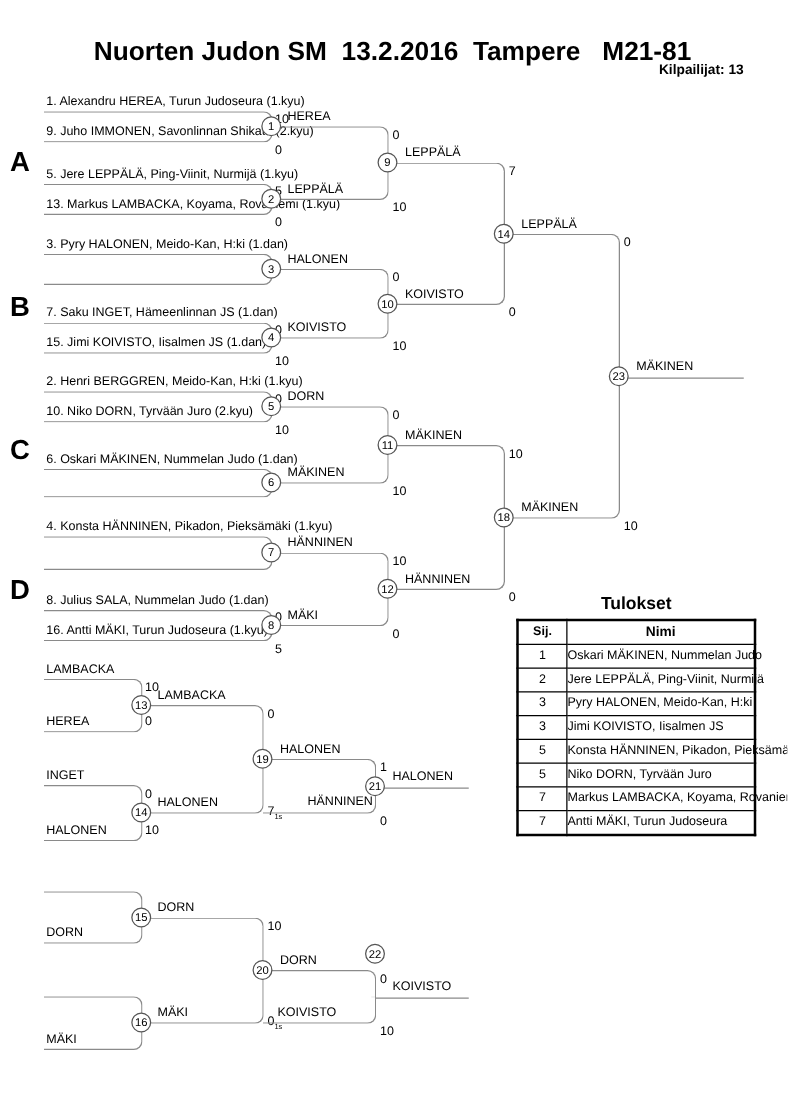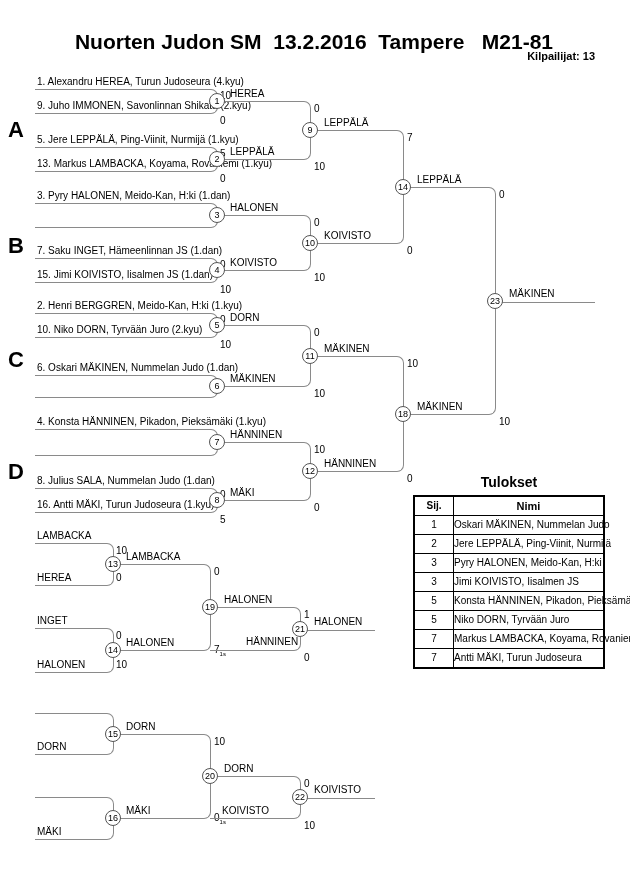--- a/index.html
+++ b/index.html
@@ -35,21 +35,21 @@
 <div class="page">
   <div class="abs title">Nuorten Judon SM  13.2.2016  Tampere   M21-81</div>
   <div class="abs competitors">Kilpailijat: 13</div>
 
   <div id="bracket">
       <div class="abs section-letter" style="left: 8px; top: 117px;">A</div>
       <div class="abs section-letter" style="left: 8px; top: 233px;">B</div>
       <div class="abs section-letter" style="left: 8px; top: 347px;">C</div>
       <div class="abs section-letter" style="left: 8px; top: 459px;">D</div>
       <div class="abs pairbox" style="left: 35px; top: 89px; width: 183px; height: 25px;"></div>
-      <div class="abs name" style="left: 37px; top: 76px;">1. Alexandru HEREA, Turun Judoseura (4.kyu)</div>
+      <div class="abs name" style="left: 37px; top: 76px;">1. Alexandru HEREA, Turun Judoseura (1.kyu)</div>
       <div class="abs name" style="left: 37px; top: 100px;">9. Juho IMMONEN, Savonlinnan Shikata (2.kyu)</div>
       <div class="abs score" style="left: 220px; top: 90px;">10</div>
       <div class="abs score" style="left: 220px; top: 115px;">0</div>
       <div class="abs wlabel" style="left: 230px; top: 88px;">HEREA</div>
       <div class="abs circle" style="left: 209px; top: 93px;">1</div>
       <div class="abs pairbox" style="left: 35px; top: 147px; width: 183px; height: 25px;"></div>
       <div class="abs name" style="left: 37px; top: 134px;">5. Jere LEPPÄLÄ, Ping-Viinit, Nurmijä (1.kyu)</div>
       <div class="abs name" style="left: 37px; top: 158px;">13. Markus LAMBACKA, Koyama, Rovaniemi (1.kyu)</div>
       <div class="abs score" style="left: 220px; top: 148px;">5</div>
       <div class="abs score" style="left: 220px; top: 173px;">0</div>
@@ -166,21 +166,21 @@
       <div class="abs wline" style="left: 300px; top: 630px; width: 75px;"></div>
       <div class="abs wlabel" style="left: 314px; top: 616px;">HALONEN</div>
       <div class="abs circle" style="left: 292px; top: 621px;">21</div>
       <div class="abs jtop" style="left: 210px; top: 776px; width: 91px; height: 22px;"></div>
       <div class="abs jbot" style="left: 210px; top: 797px; width: 91px; height: 22px;"></div>
       <div class="abs score" style="left: 304px; top: 778px;">0</div>
       <div class="abs score" style="left: 304px; top: 820px;">10</div>
       <div class="abs wlabel" style="left: 222px; top: 805px;">KOIVISTO</div>
       <div class="abs wline" style="left: 300px; top: 798px; width: 75px;"></div>
       <div class="abs wlabel" style="left: 314px; top: 784px;">KOIVISTO</div>
-      <div class="abs circle" style="left: 292px; top: 789px;">22</div>
+      <div class="abs circle" style="left: 292px; top: 755px;">22</div>
       <div class="abs jtop" style="left: 403px; top: 187px; width: 93px; height: 115px;"></div>
       <div class="abs jbot" style="left: 403px; top: 301px; width: 93px; height: 114px;"></div>
       <div class="abs score" style="left: 499px; top: 189px;">0</div>
       <div class="abs score" style="left: 499px; top: 416px;">10</div>
       <div class="abs wline" style="left: 495px; top: 302px; width: 100px;"></div>
       <div class="abs wlabel" style="left: 509px; top: 288px;">MÄKINEN</div>
       <div class="abs circle" style="left: 487px; top: 293px;">23</div>
     </div>
 
   <div class="abs results-wrap">

